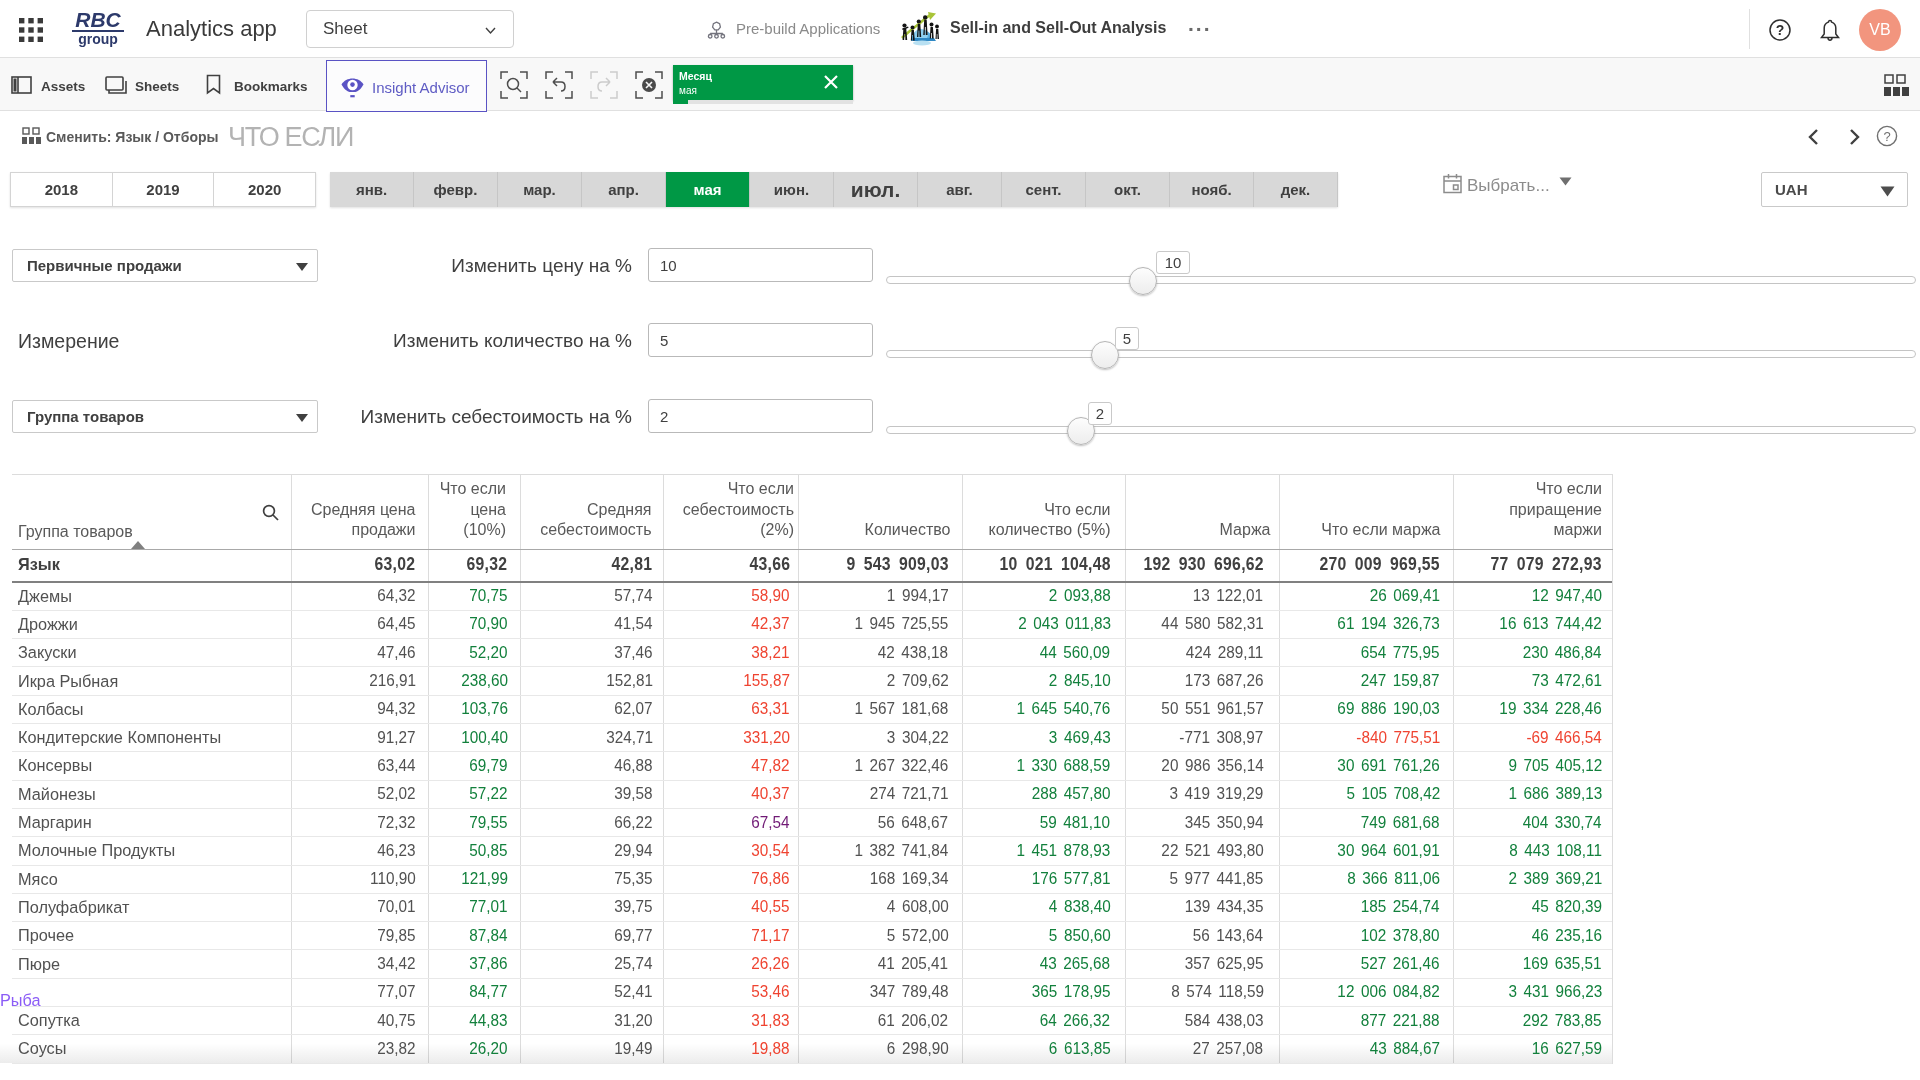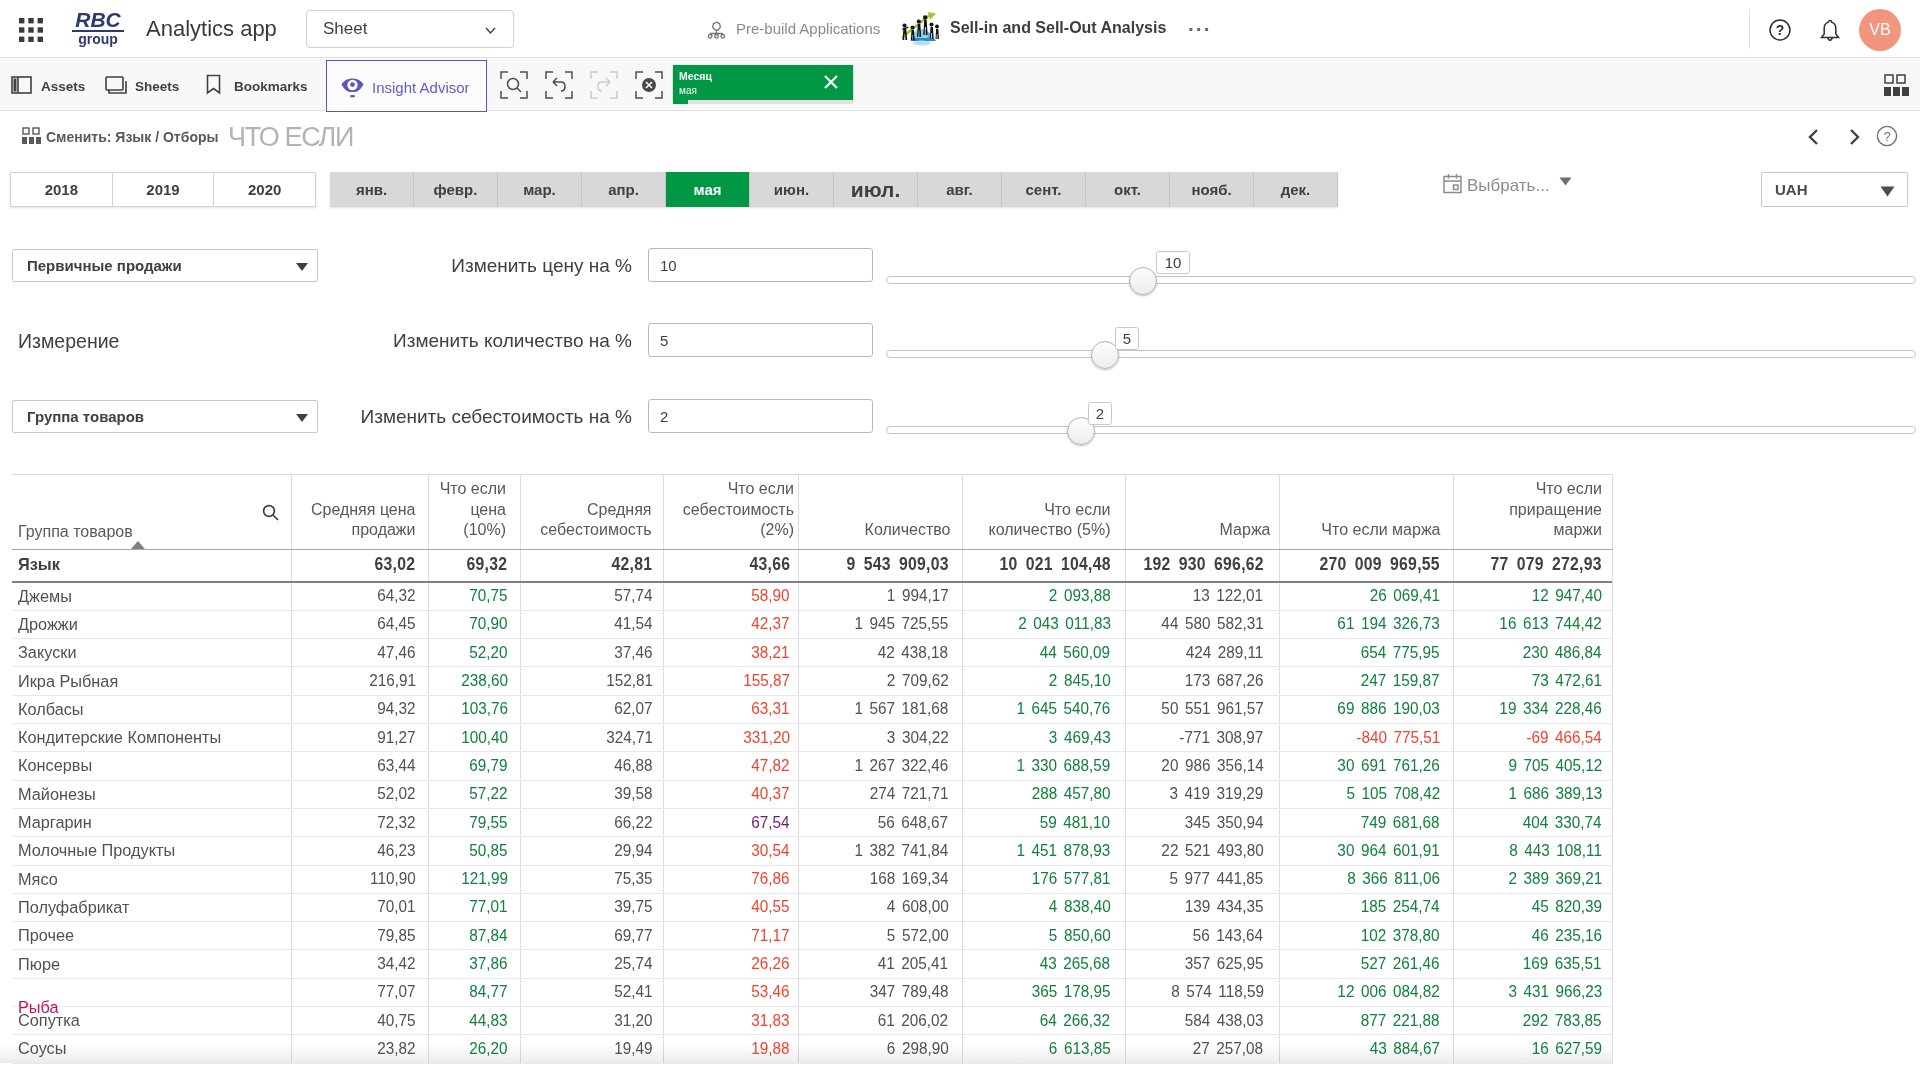--- a/index.html
+++ b/index.html
@@ -765,21 +765,21 @@
     </div>
     <div style="position:absolute;left:1278.5px;top:0;width:161.5px;height:27.3px;display:flex;align-items:center;justify-content:flex-end;font-weight:normal;color:#12803c;">
       <span style="display:inline-block;font-size:17px;word-spacing:2.5px;transform:scaleX(0.9);transform-origin:100% 50%;white-space:pre;">527 261,46</span>
     </div>
     <div style="position:absolute;left:1452.5px;top:0;width:149.5px;height:27.3px;display:flex;align-items:center;justify-content:flex-end;font-weight:normal;color:#12803c;">
       <span style="display:inline-block;font-size:17px;word-spacing:2.5px;transform:scaleX(0.9);transform-origin:100% 50%;white-space:pre;">169 635,51</span>
     </div>
   </div>
 <div style="position:absolute;left:12px;top:1006.0px;width:1600px;height:1px;background:#e8e8e8;"></div>
 <div style="position:absolute;left:0;top:978.7px;width:1612px;height:27.3px;">
-    <div style="position:absolute;left:0;top:15px;width:273px;height:27.3px;padding-left:18px;display:flex;align-items:center;color:#be185d;font-size:16.3px;">Рыба</div>
+    <div style="position:absolute;left:0;top:8px;width:273px;height:27.3px;display:flex;align-items:center;color:#8b5cf6;font-size:16.3px;">Рыба</div>
     <div style="position:absolute;left:291px;top:0;width:124.5px;height:27.3px;display:flex;align-items:center;justify-content:flex-end;font-weight:normal;color:#515151;">
       <span style="display:inline-block;font-size:17px;word-spacing:2.5px;transform:scaleX(0.9);transform-origin:100% 50%;white-space:pre;">77,07</span>
     </div>
     <div style="position:absolute;left:427.5px;top:0;width:80.0px;height:27.3px;display:flex;align-items:center;justify-content:flex-end;font-weight:normal;color:#12803c;">
       <span style="display:inline-block;font-size:17px;word-spacing:2.5px;transform:scaleX(0.9);transform-origin:100% 50%;white-space:pre;">84,77</span>
     </div>
     <div style="position:absolute;left:520px;top:0;width:132.5px;height:27.3px;display:flex;align-items:center;justify-content:flex-end;font-weight:normal;color:#515151;">
       <span style="display:inline-block;font-size:17px;word-spacing:2.5px;transform:scaleX(0.9);transform-origin:100% 50%;white-space:pre;">52,41</span>
     </div>
     <div style="position:absolute;left:662.5px;top:0;width:127.5px;height:27.3px;display:flex;align-items:center;justify-content:flex-end;font-weight:normal;color:#ef4330;">

